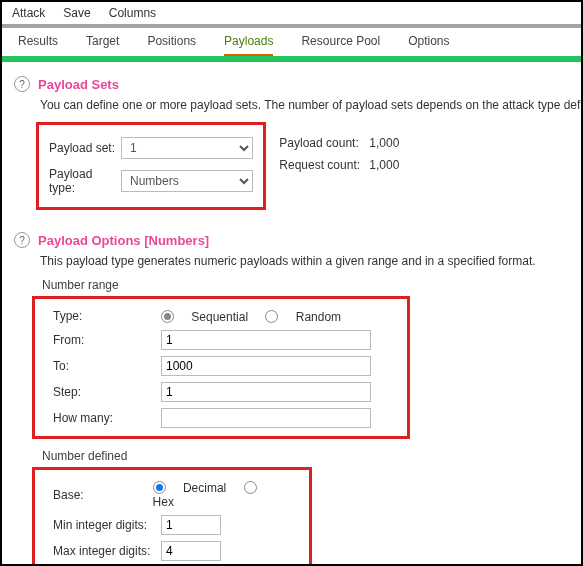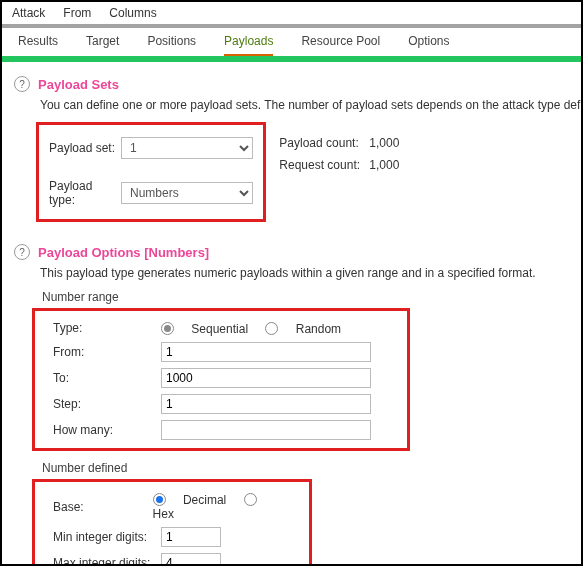--- a/index.html
+++ b/index.html
@@ -76,21 +76,21 @@
   }
   .counts {
     display: inline-block;
     vertical-align: top;
     padding-top: 14px;
     margin-left: 10px;
   }
   .row {
     display: flex;
     align-items: center;
-    margin-bottom: 20px;
+    margin-bottom: 8px;
   }
   .row label { width: 72px; }
   select.combo {
     width: 132px;
     height: 22px;
     background: #fff;
     border: 1px solid #bbb;
     font-size: 12px;
     padding: 0 4px;
     color: #555;
@@ -142,21 +142,21 @@
     content:""; width:7px; height:7px; background:#1a73e8; border-radius:50%;
   }
   .radio.gray.selected::after { background:#888; }
   .radio-group span { vertical-align: middle; margin-right:14px; }
 </style>
 </head>
 <body>
 
 <div class="menubar">
   <span class="menu-item">Attack</span>
-  <span class="menu-item">From</span>
+  <span class="menu-item">Save</span>
   <span class="menu-item">Columns</span>
 </div>
 
 <div class="tabs">
   <div class="tab">Results</div>
   <div class="tab">Target</div>
   <div class="tab">Positions</div>
   <div class="tab active">Payloads</div>
   <div class="tab">Resource Pool</div>
   <div class="tab">Options</div>

